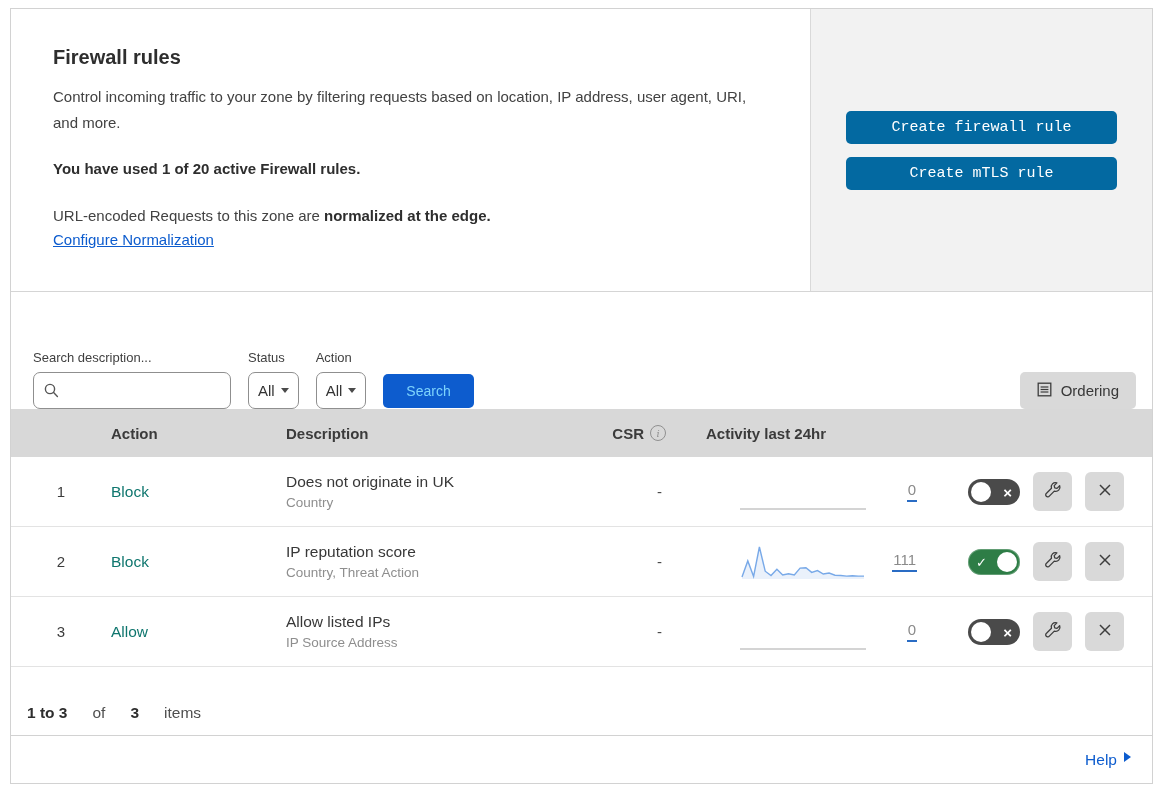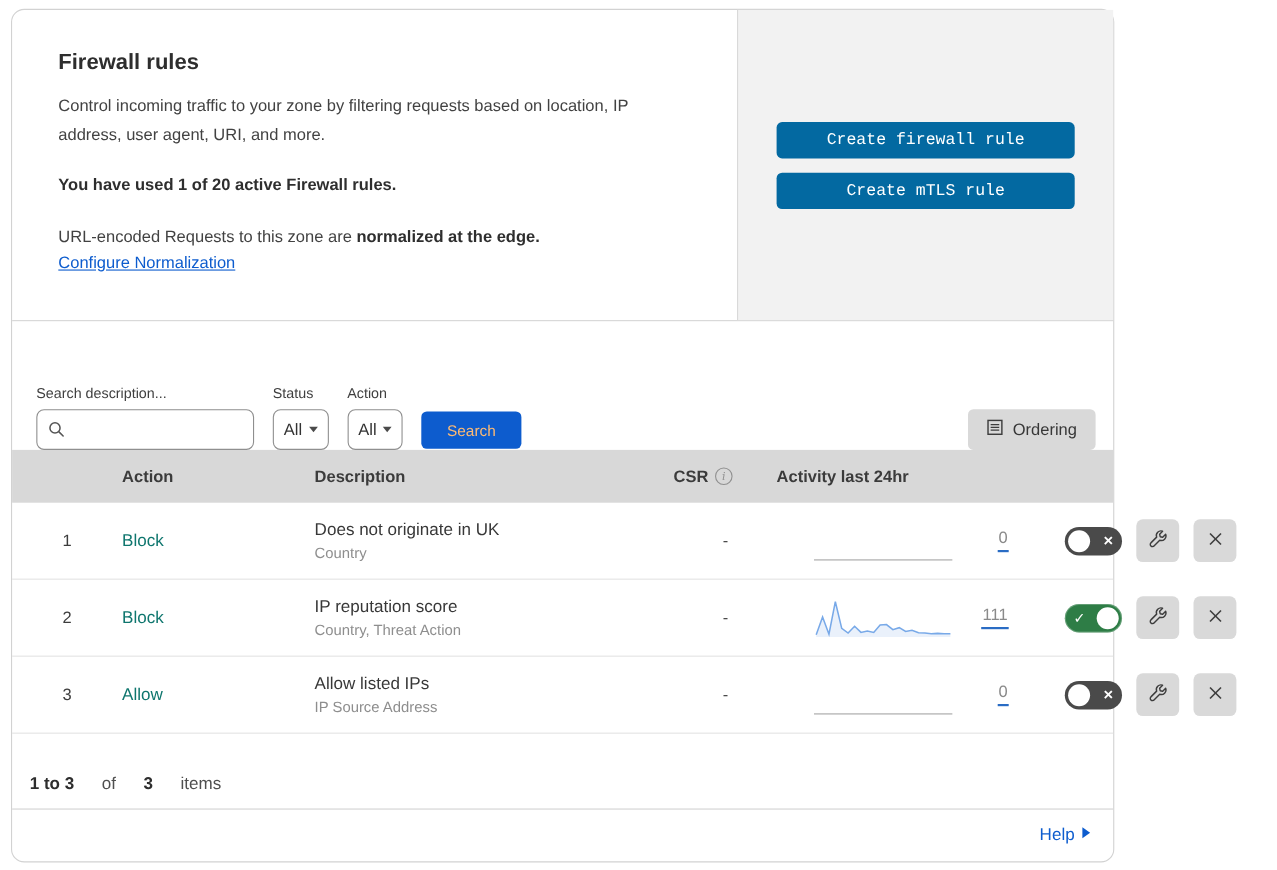--- a/index.html
+++ b/index.html
@@ -3,22 +3,22 @@
 <meta charset="utf-8">
 <style>
   * { box-sizing: border-box; }
   html, body { margin: 0; padding: 0; }
   body {
     width: 1161px; height: 791px; background: #fff;
     font-family: "Liberation Sans", "DejaVu Sans", sans-serif;
     color: #3a3a3a; position: relative; overflow: hidden;
   }
   .card {
-    position: absolute; left: 10px; top: 8px; width: 1003px;
-    border: 1px solid #d2d2d2; border-radius: 12px; background: #fff;
+    position: absolute; left: 10px; top: 8px; width: 1143px;
+    border: 1px solid #d2d2d2; border-radius: 0; background: #fff;
   }
 
   
   .top-section { display: flex; height: 283px; border-bottom: 1px solid #d5d5d5; }
   .panel-left { flex: 1; padding: 37px 40px 0 42px; }
   .panel-right {
     width: 342px; background: #f2f2f2; border-left: 1px solid #d9d9d9;
     display: flex; flex-direction: column; align-items: center;
     padding-top: 102px; gap: 13px;
   }
@@ -51,21 +51,21 @@
     height: 37px; border: 1px solid #8f8f8f; border-radius: 7px; background: #fff;
     display: flex; align-items: center; gap: 6px; padding: 0 9px;
     font-size: 15px; color: #333; cursor: pointer;
   }
   .caret-down {
     width: 0; height: 0; border-left: 4px solid transparent;
     border-right: 4px solid transparent; border-top: 5px solid #4a4a4a;
   }
   .btn-search {
     height: 34px; padding: 0 23px; margin-bottom: 1px; background: #0d5cce;
-    color: #fdba74; border: none; border-radius: 5px; font-size: 14px;
+    color: #7dd3fc; border: none; border-radius: 5px; font-size: 14px;
     font-family: inherit; cursor: pointer;
   }
   .btn-ordering {
     margin-left: auto; height: 37px; background: #d9d9d9; border: none;
     border-radius: 5px; display: flex; align-items: center; gap: 9px;
     padding: 0 17px; font-size: 15px; color: #383838; font-family: inherit; cursor: pointer;
   }
 
   
   .grid-cols {

